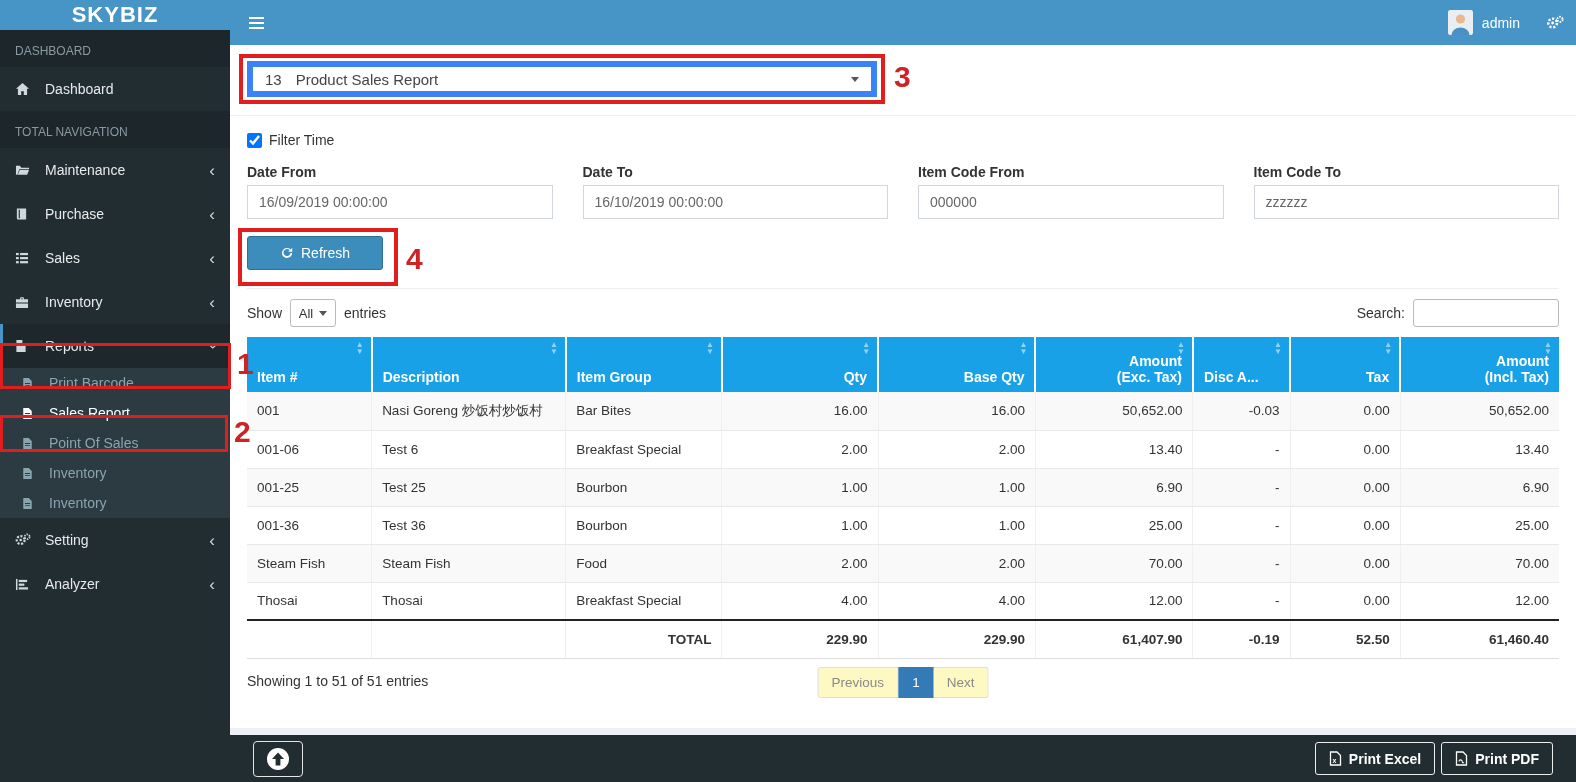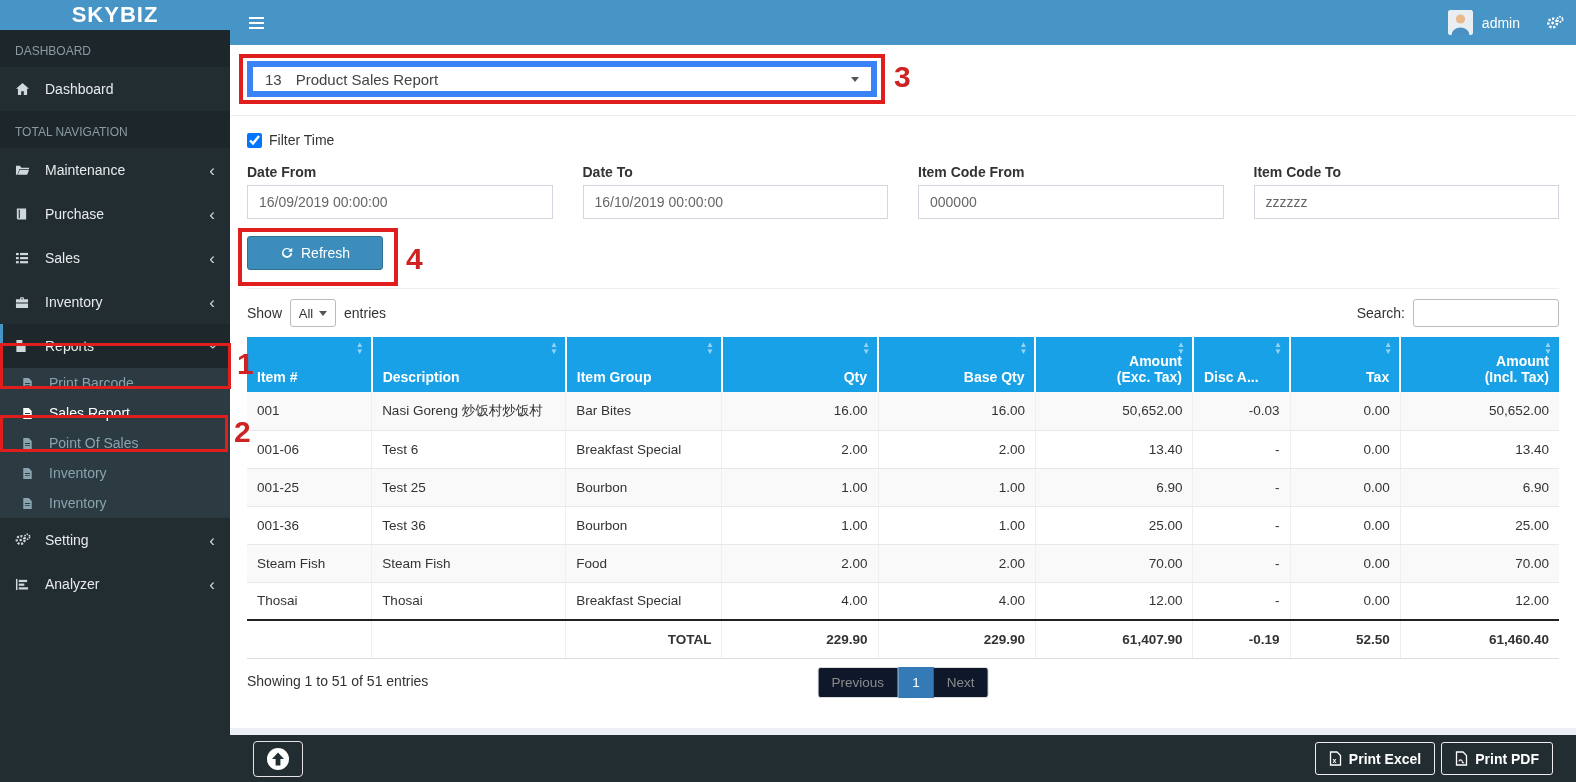--- a/index.html
+++ b/index.html
@@ -75,21 +75,21 @@
   tbody td:last-child { border-right:none; }
   tbody tr:nth-child(odd) { background:#f9f9f9; }
   tbody td:nth-child(n+4), tfoot td:nth-child(n+3) { text-align:right; }
   tfoot td { height:38px; padding:0 10px; font-weight:bold; border-top:2px solid #222;
     border-bottom:1px solid #ddd; border-right:1px solid #efefef; font-size:13.5px; }
   tfoot td:last-child { border-right:none; }
 
   .dt-footer { position:relative; padding:14px 17px; display:flex; align-items:center; }
   .summary { color:#333; }
   .pagination { position:absolute; left:50%; transform:translateX(-50%); top:8px; display:flex; }
-  .page-btn { padding:7px 13px; border:1px solid #ddd; background:#0f172a; color:#8a8a8a; cursor:pointer; font-size:13.5px; }
+  .page-btn { padding:7px 13px; border:1px solid #ddd; background:#fef9c3; color:#8a8a8a; cursor:pointer; font-size:13.5px; }
   .page-btn.prev { border-radius:3px 0 0 3px; }
   .page-btn.next { border-radius:0 3px 3px 0; border-left:none; }
   .page-btn.current { background:#337ab7; border-color:#337ab7; color:#fff; }
 
   
   .footer { position:absolute; left:0; bottom:0; width:1576px; height:47px; background:#222d32; z-index:3;
     display:flex; align-items:center; }
   .up-btn { margin-left:253px; width:50px; height:36px; background:transparent; border:1px solid #e5e5e5;
     border-radius:4px; display:flex; align-items:center; justify-content:center; cursor:pointer; }
   .footer-right { margin-left:auto; margin-right:23px; display:flex; gap:6px; }

